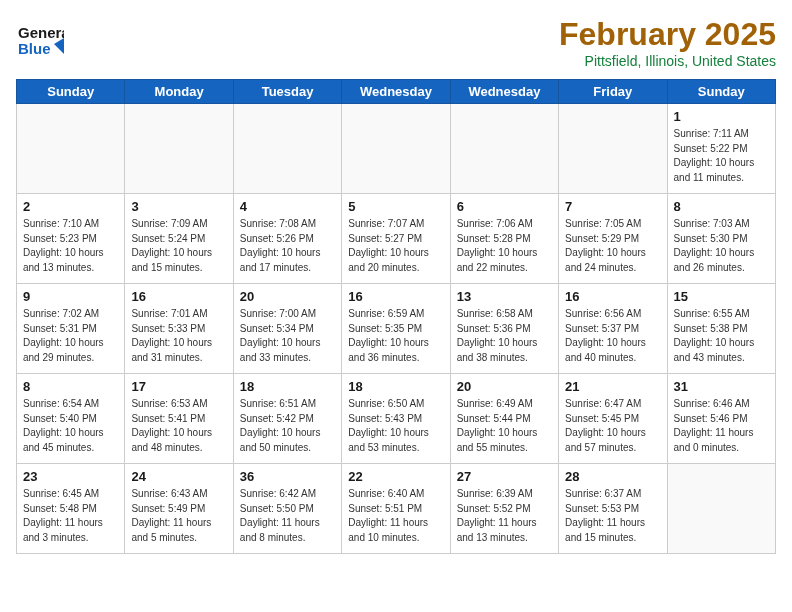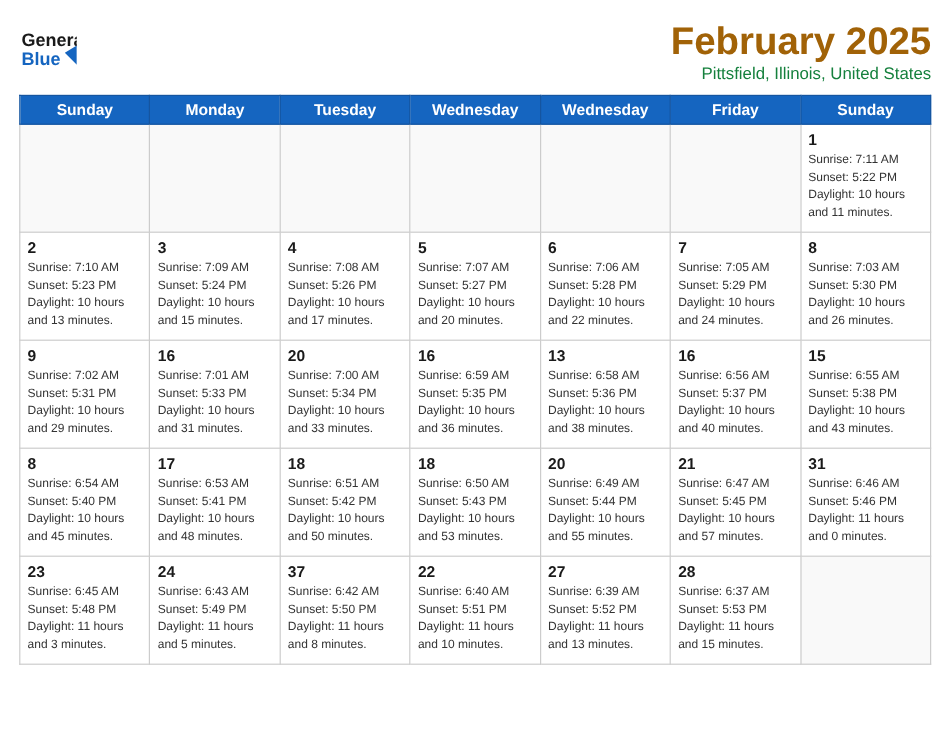--- a/index.html
+++ b/index.html
@@ -209,21 +209,21 @@
       <tr>
         <td>
           <span class="day-number">23</span>
           <div class="day-info">Sunrise: 6:45 AM<br>Sunset: 5:48 PM<br>Daylight: 11 hours and 3 minutes.</div>
         </td>
         <td>
           <span class="day-number">24</span>
           <div class="day-info">Sunrise: 6:43 AM<br>Sunset: 5:49 PM<br>Daylight: 11 hours and 5 minutes.</div>
         </td>
         <td>
-          <span class="day-number">37</span>
+          <span class="day-number">36</span>
           <div class="day-info">Sunrise: 6:42 AM<br>Sunset: 5:50 PM<br>Daylight: 11 hours and 8 minutes.</div>
         </td>
         <td>
           <span class="day-number">22</span>
           <div class="day-info">Sunrise: 6:40 AM<br>Sunset: 5:51 PM<br>Daylight: 11 hours and 10 minutes.</div>
         </td>
         <td>
           <span class="day-number">27</span>
           <div class="day-info">Sunrise: 6:39 AM<br>Sunset: 5:52 PM<br>Daylight: 11 hours and 13 minutes.</div>
         </td>

